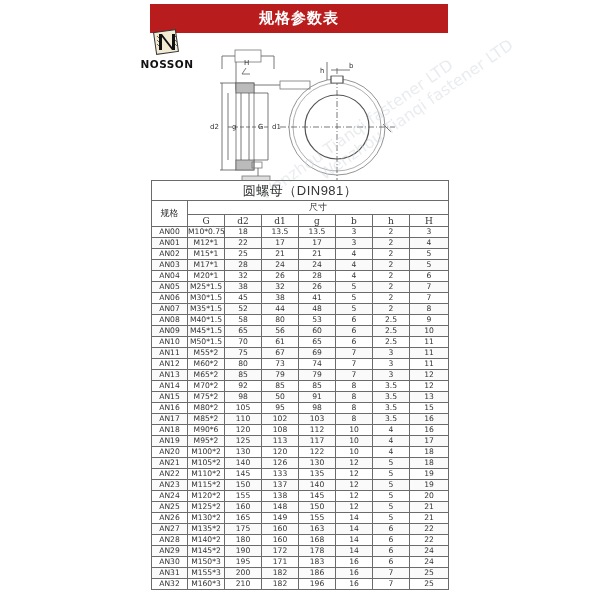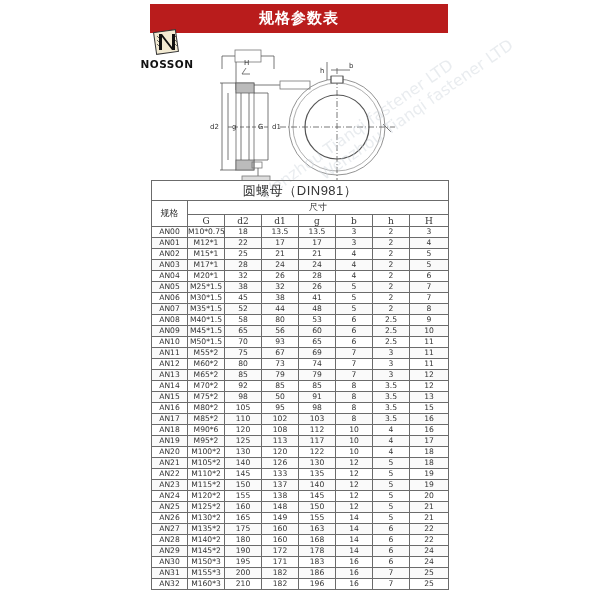--- a/index.html
+++ b/index.html
@@ -221,21 +221,21 @@
         <td>56</td>
         <td>60</td>
         <td>6</td>
         <td>2.5</td>
         <td>10</td>
       </tr>
       <tr>
         <td>AN10</td>
         <td>M50*1.5</td>
         <td>70</td>
-        <td>93</td>
+        <td>61</td>
         <td>65</td>
         <td>6</td>
         <td>2.5</td>
         <td>11</td>
       </tr>
       <tr>
         <td>AN11</td>
         <td>M55*2</td>
         <td>75</td>
         <td>67</td>

